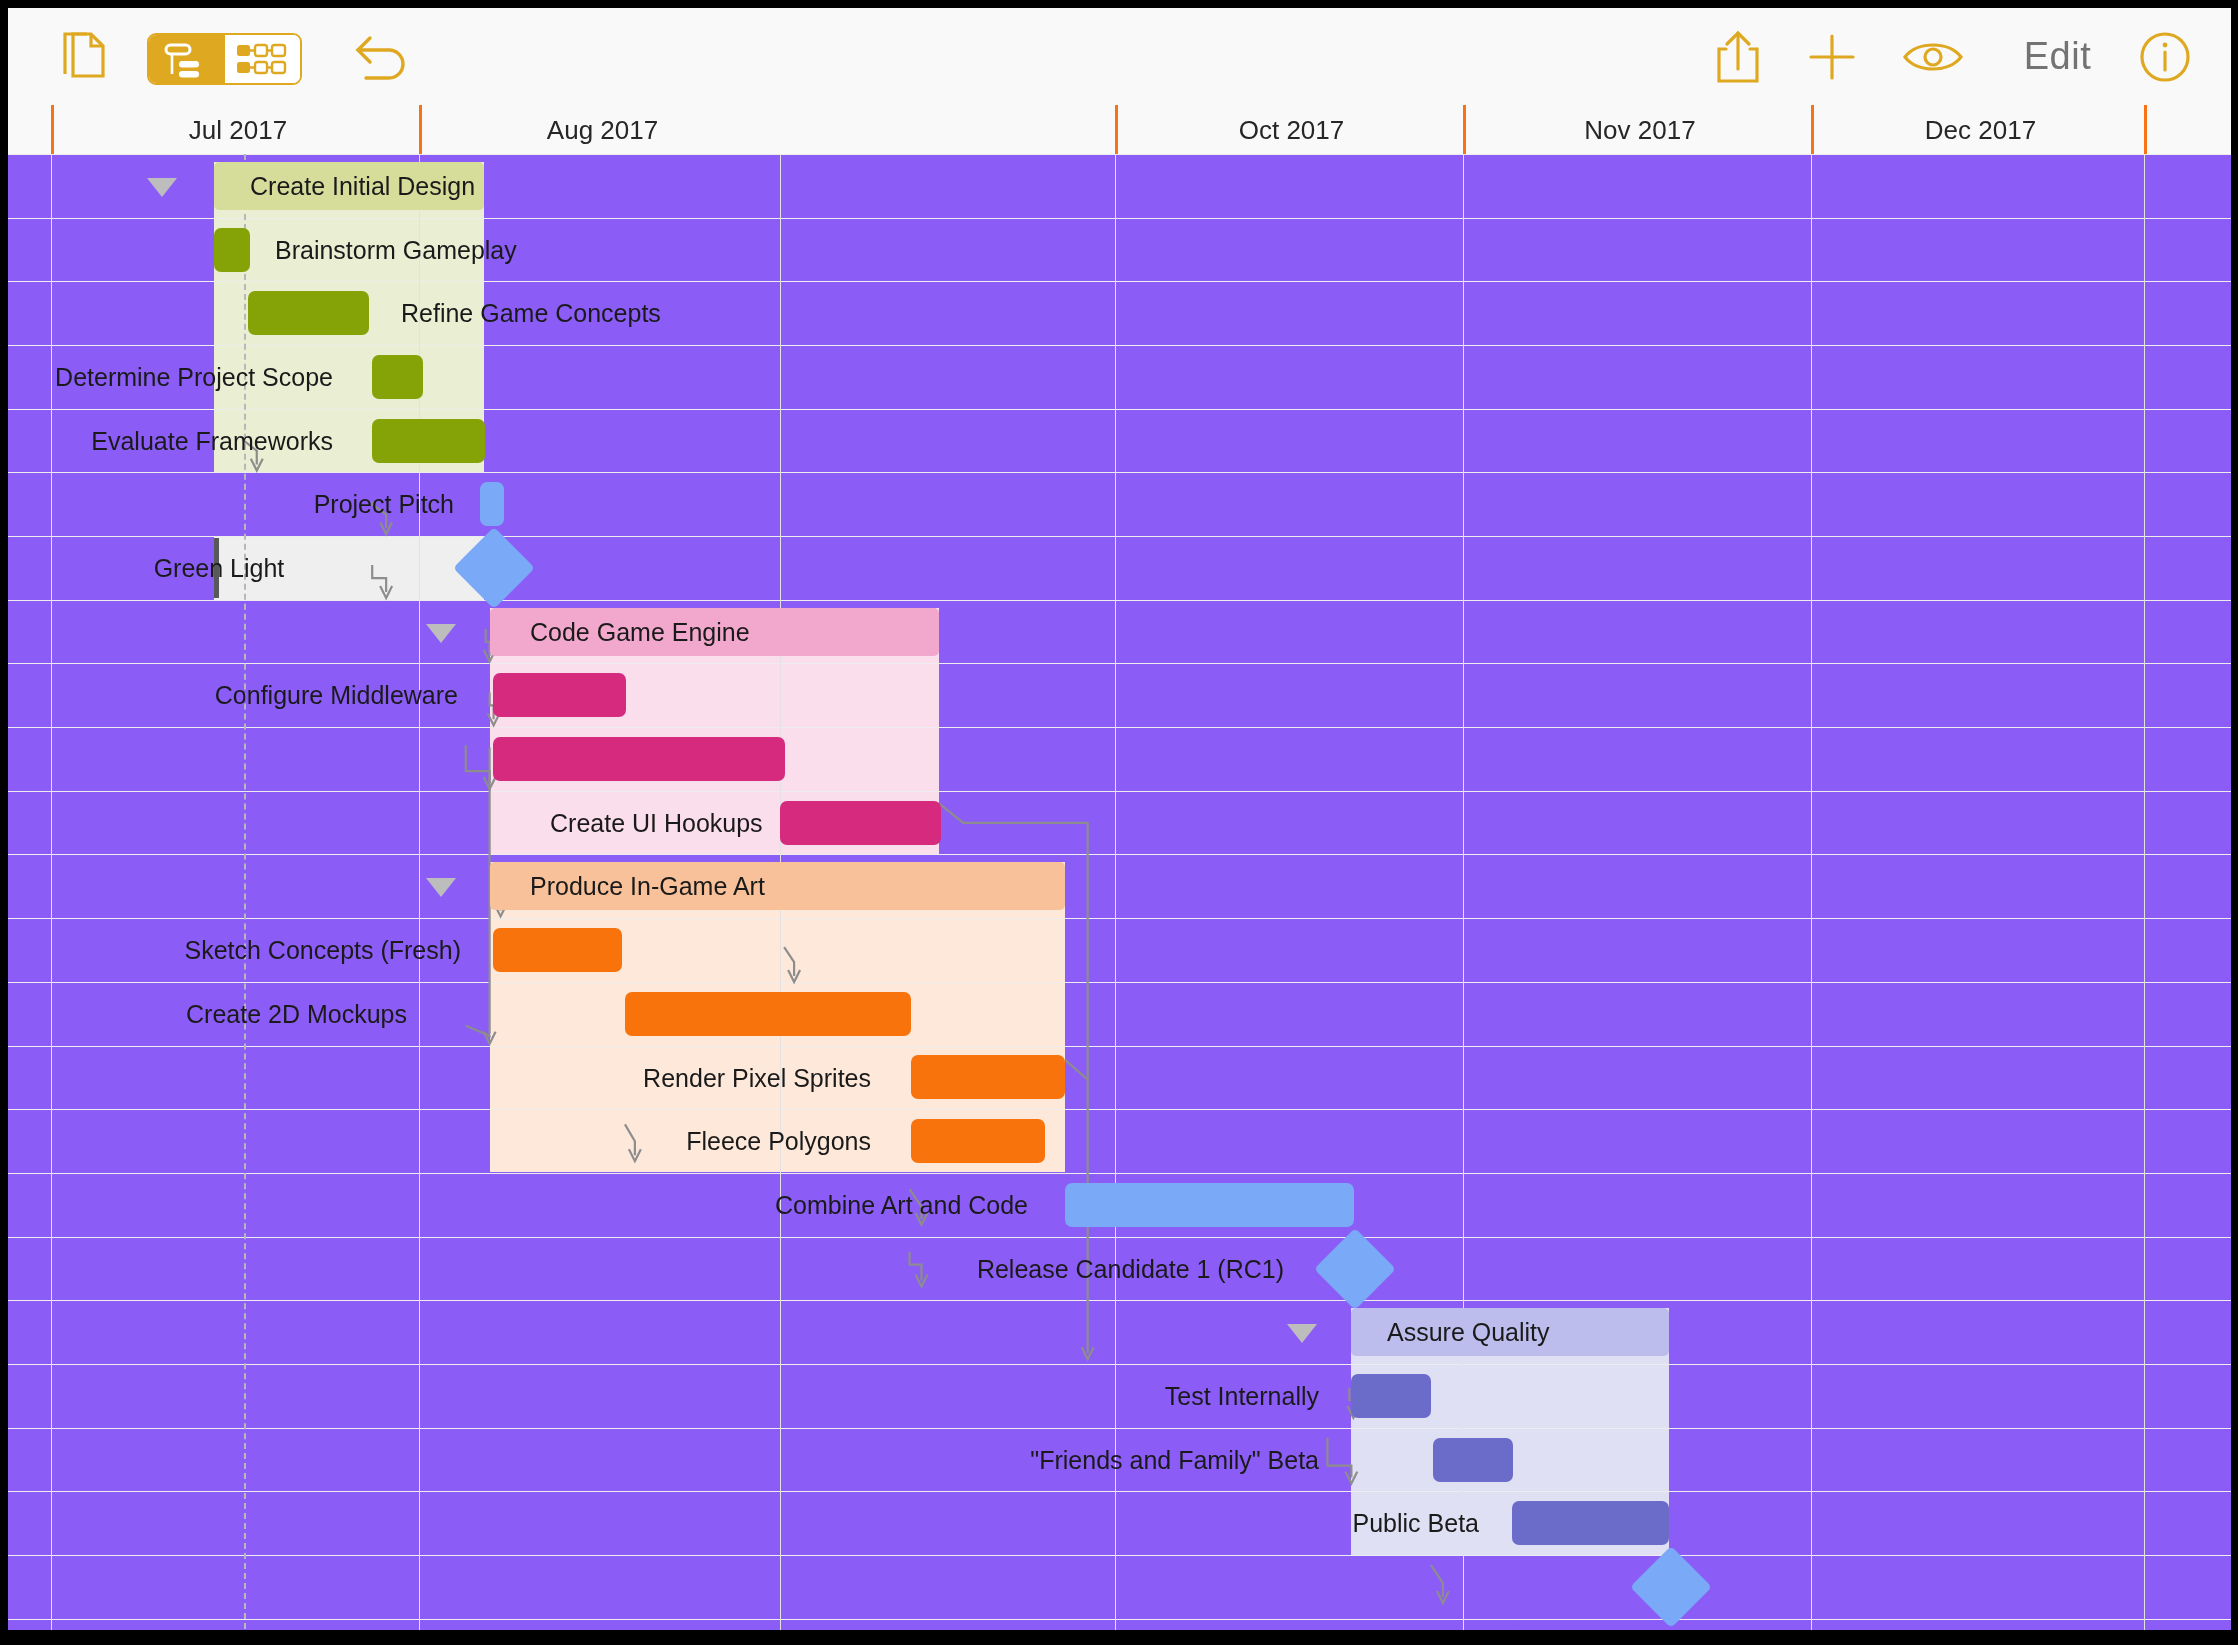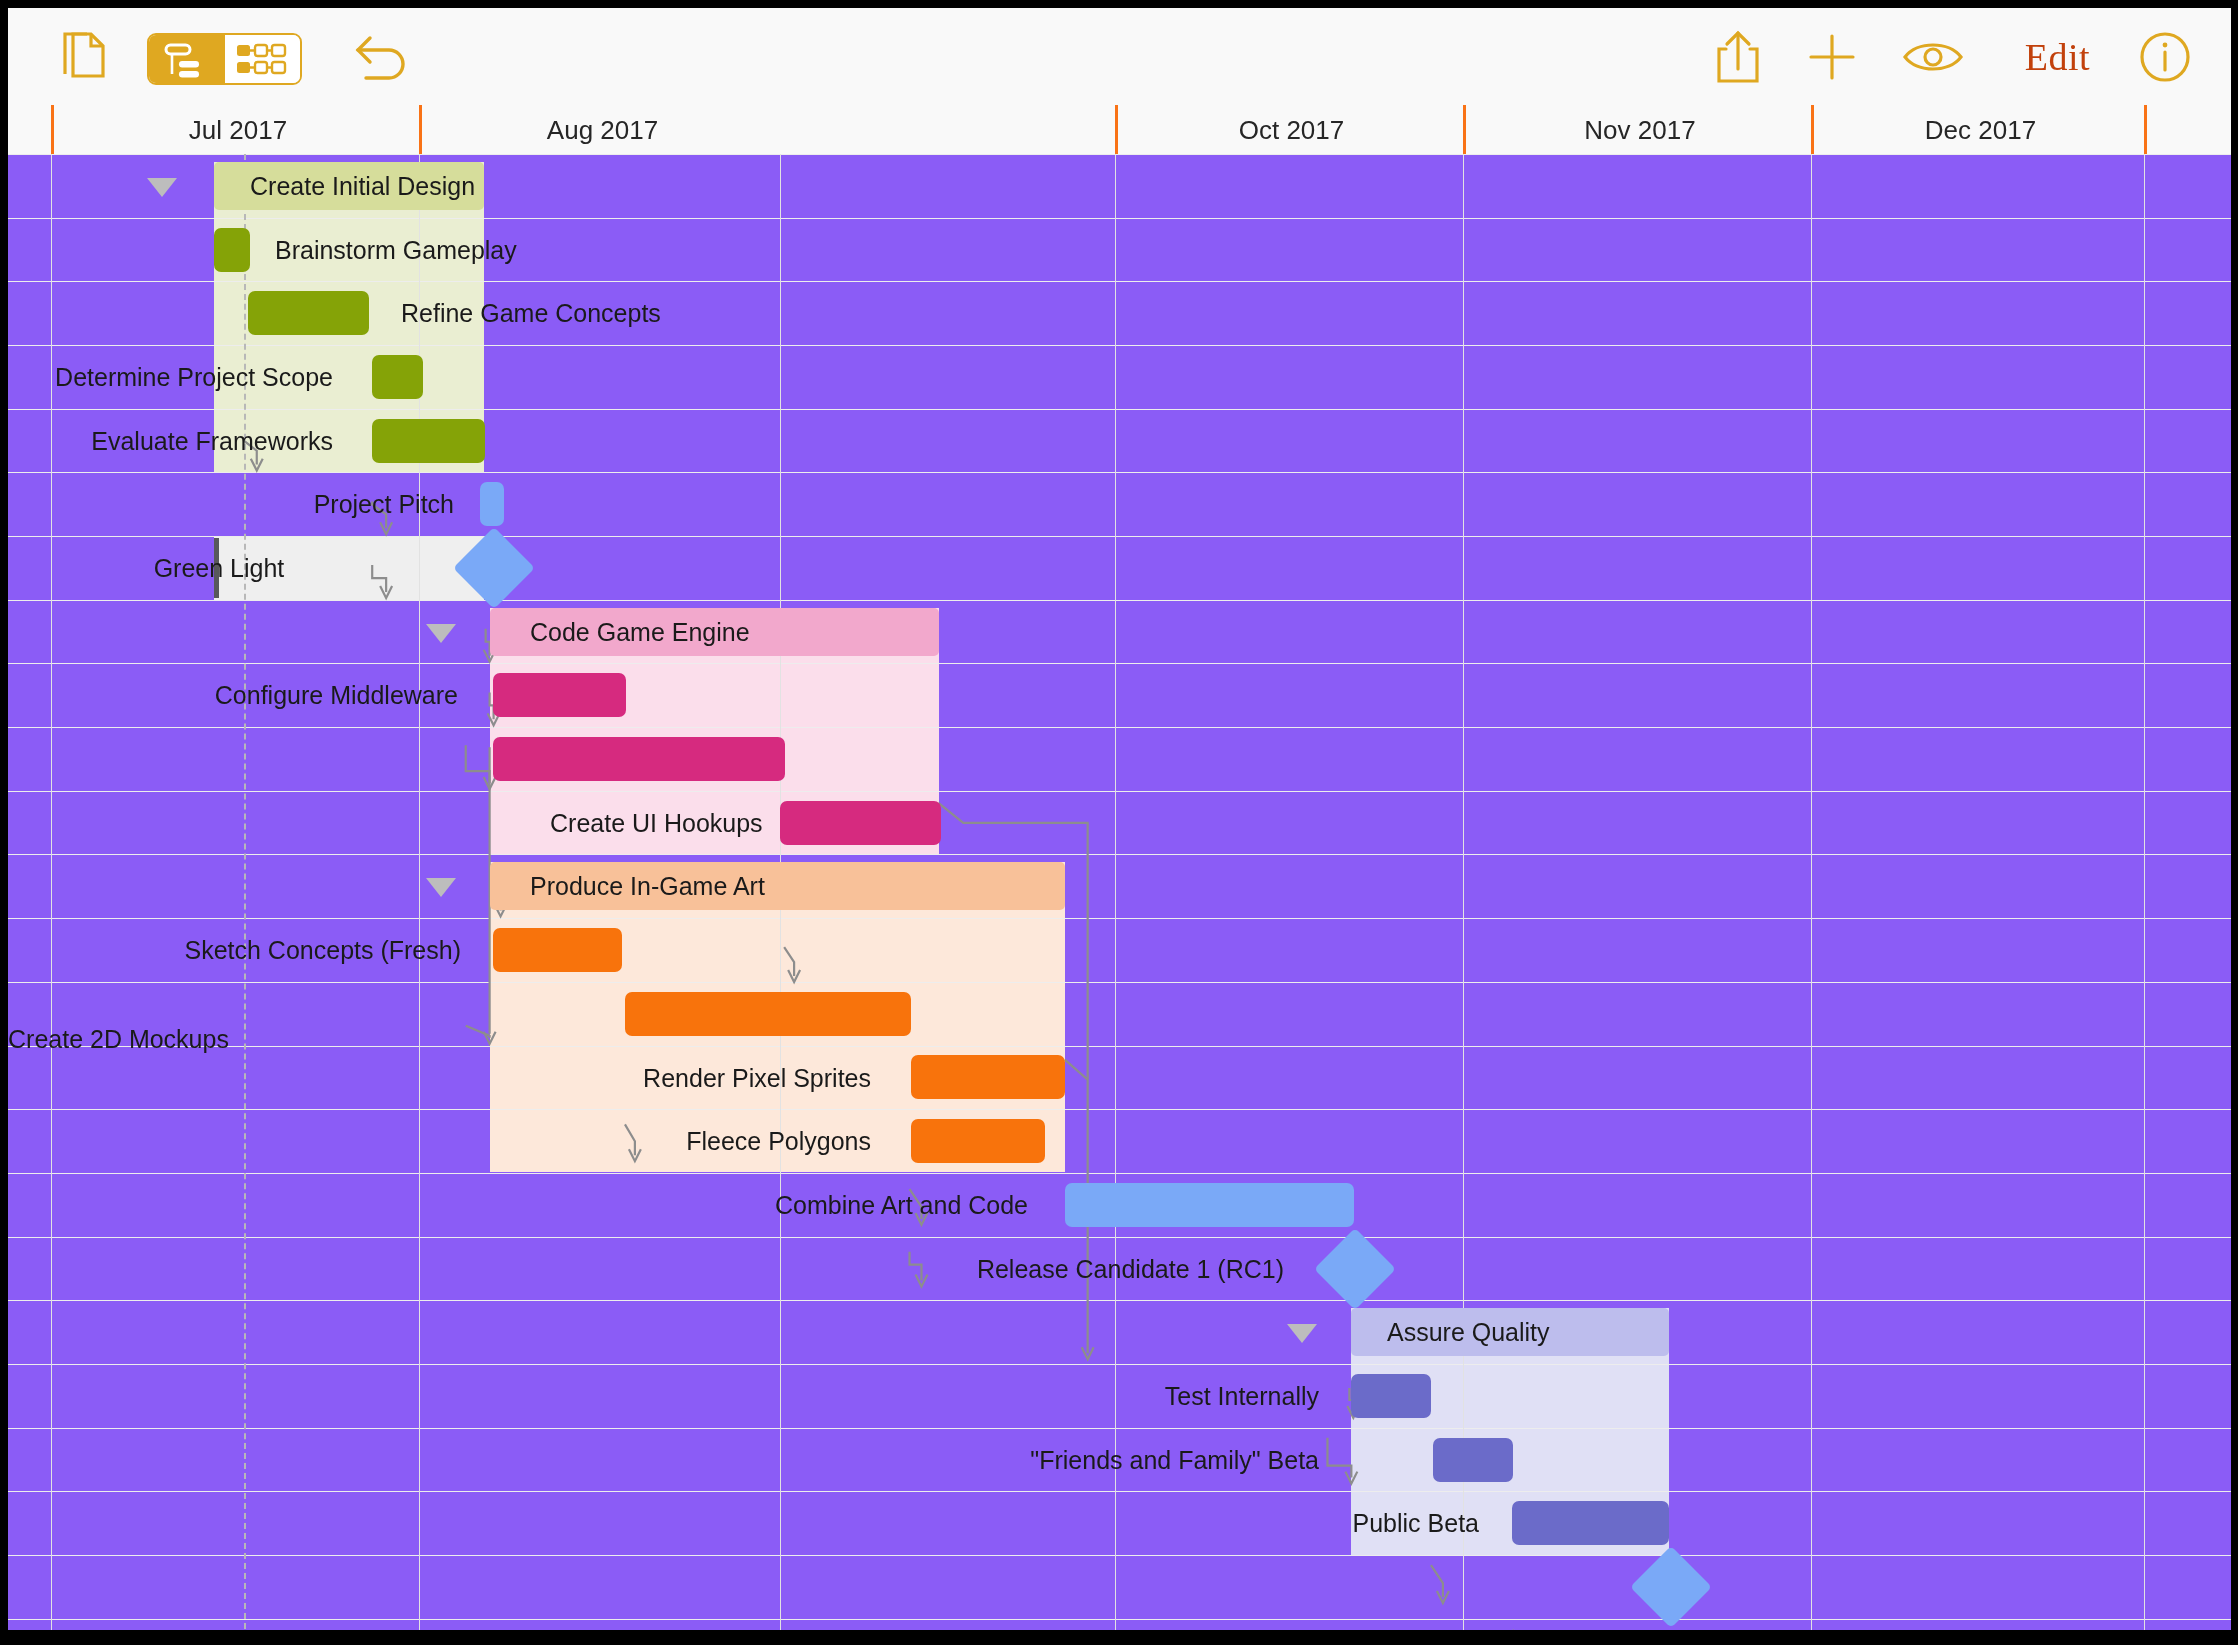--- a/index.html
+++ b/index.html
@@ -3,21 +3,21 @@
 <meta charset="utf-8">
 <style>
   html,body{margin:0;padding:0;background:#000;}
   body{width:2239px;height:1646px;overflow:hidden;font-family:"Liberation Sans",sans-serif;}
   #app{position:absolute;left:8px;top:8px;width:2223px;height:1622px;background:#fff;overflow:hidden;}
 
   
   #toolbar{position:absolute;left:0;top:0;width:2223px;height:97px;background:#f9f9f9;border-bottom:1px solid #cfcfcf;}
   .tb-btn{position:absolute;top:0;height:97px;display:flex;align-items:center;justify-content:center;color:#dfa821;}
   .tb-btn svg{display:block;}
-  #edit-label{font-size:38px;color:#c2410c;letter-spacing:0.5px;font-family:Liberation Serif, serif;}
+  #edit-label{font-size:38px;color:#737373;letter-spacing:0.5px;}
   #viewseg{position:absolute;left:139px;top:25px;width:151px;height:48px;border:2.5px solid #dfa821;border-radius:9px;overflow:hidden;display:flex;}
   #viewseg .seg{width:50%;height:100%;display:flex;align-items:center;justify-content:center;}
   #viewseg .seg.on{background:#dfa821;}
   #viewseg .seg.off{background:#fff;}
 
   
   #months{position:absolute;left:0;top:97px;width:2223px;height:50px;background:#f9f9f9;border-bottom:1px solid #bdbdbd;}
   .mcell{position:absolute;top:0;height:50px;border-left:3px solid #f97316;display:flex;align-items:center;justify-content:center;
          font-size:26px;color:#262626;}
 
@@ -256,21 +256,21 @@
       <div class="lbl" style="top: 127px; left: 393px;">Refine Game Concepts</div>
       <div class="lbl" style="top: 191px; left: 0px; width: 325px; text-align: right;">Determine Project Scope</div>
       <div class="lbl" style="top: 255px; left: 0px; width: 325px; text-align: right;">Evaluate Frameworks</div>
       <div class="lbl" style="top: 318px; left: 0px; width: 446px; text-align: right;">Project Pitch</div>
       <div class="lbl" style="top: 382px; left: 0px; width: 422px; text-align: center;">Green Light</div>
       <div class="lbl" style="top: 446px; left: 522px;">Code Game Engine</div>
       <div class="lbl" style="top: 509px; left: 0px; width: 450px; text-align: right;">Configure Middleware</div>
       <div class="lbl" style="top: 637px; left: 542px;">Create UI Hookups</div>
       <div class="lbl" style="top: 700px; left: 522px;">Produce In-Game Art</div>
       <div class="lbl" style="top: 764px; left: 0px; width: 453px; text-align: right;">Sketch Concepts (Fresh)</div>
-      <div class="lbl" style="top: 853px; left: 0px; width: 577px; text-align: left;">Create 2D Mockups</div>
+      <div class="lbl" style="top: 828px; left: 0px; width: 577px; text-align: center;">Create 2D Mockups</div>
       <div class="lbl" style="top: 892px; left: 0px; width: 863px; text-align: right;">Render Pixel Sprites</div>
       <div class="lbl" style="top: 955px; left: 0px; width: 863px; text-align: right;">Fleece Polygons</div>
       <div class="lbl" style="top: 1019px; left: 0px; width: 1020px; text-align: right;">Combine Art and Code</div>
       <div class="lbl" style="top: 1083px; left: 0px; width: 1276px; text-align: right;">Release Candidate 1 (RC1)</div>
       <div class="lbl" style="top: 1146px; left: 1379px;">Assure Quality</div>
       <div class="lbl" style="top: 1210px; left: 0px; width: 1311px; text-align: right;">Test Internally</div>
       <div class="lbl" style="top: 1274px; left: 0px; width: 1311px; text-align: right;">"Friends and Family" Beta</div>
       <div class="lbl" style="top: 1337px; left: 0px; width: 1471px; text-align: right;">Public Beta</div>
     </div>
 

